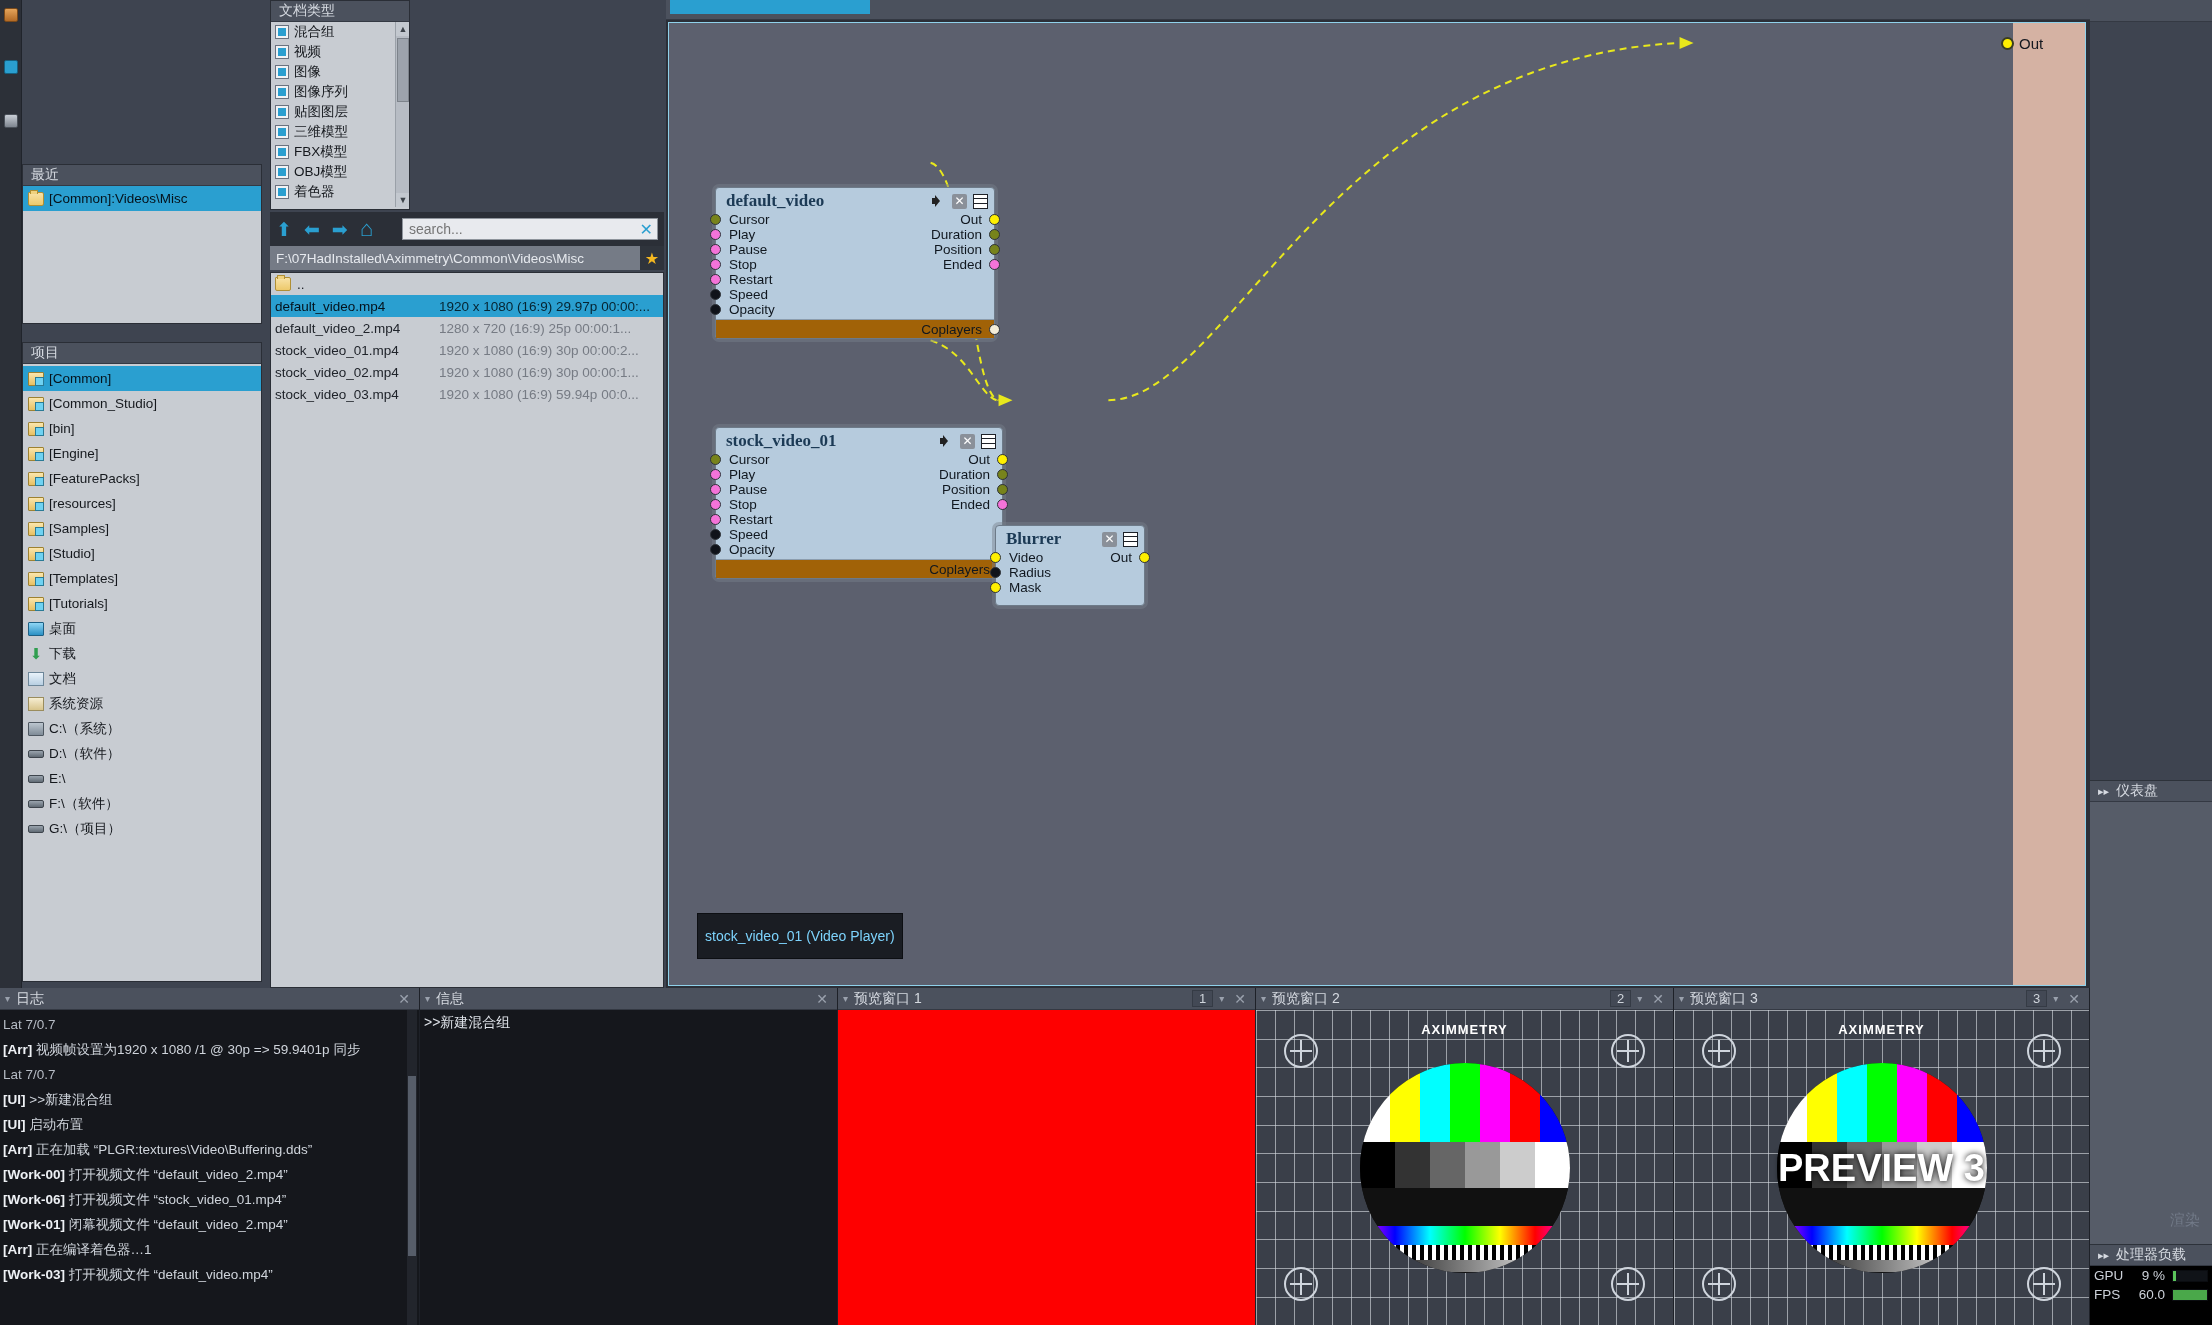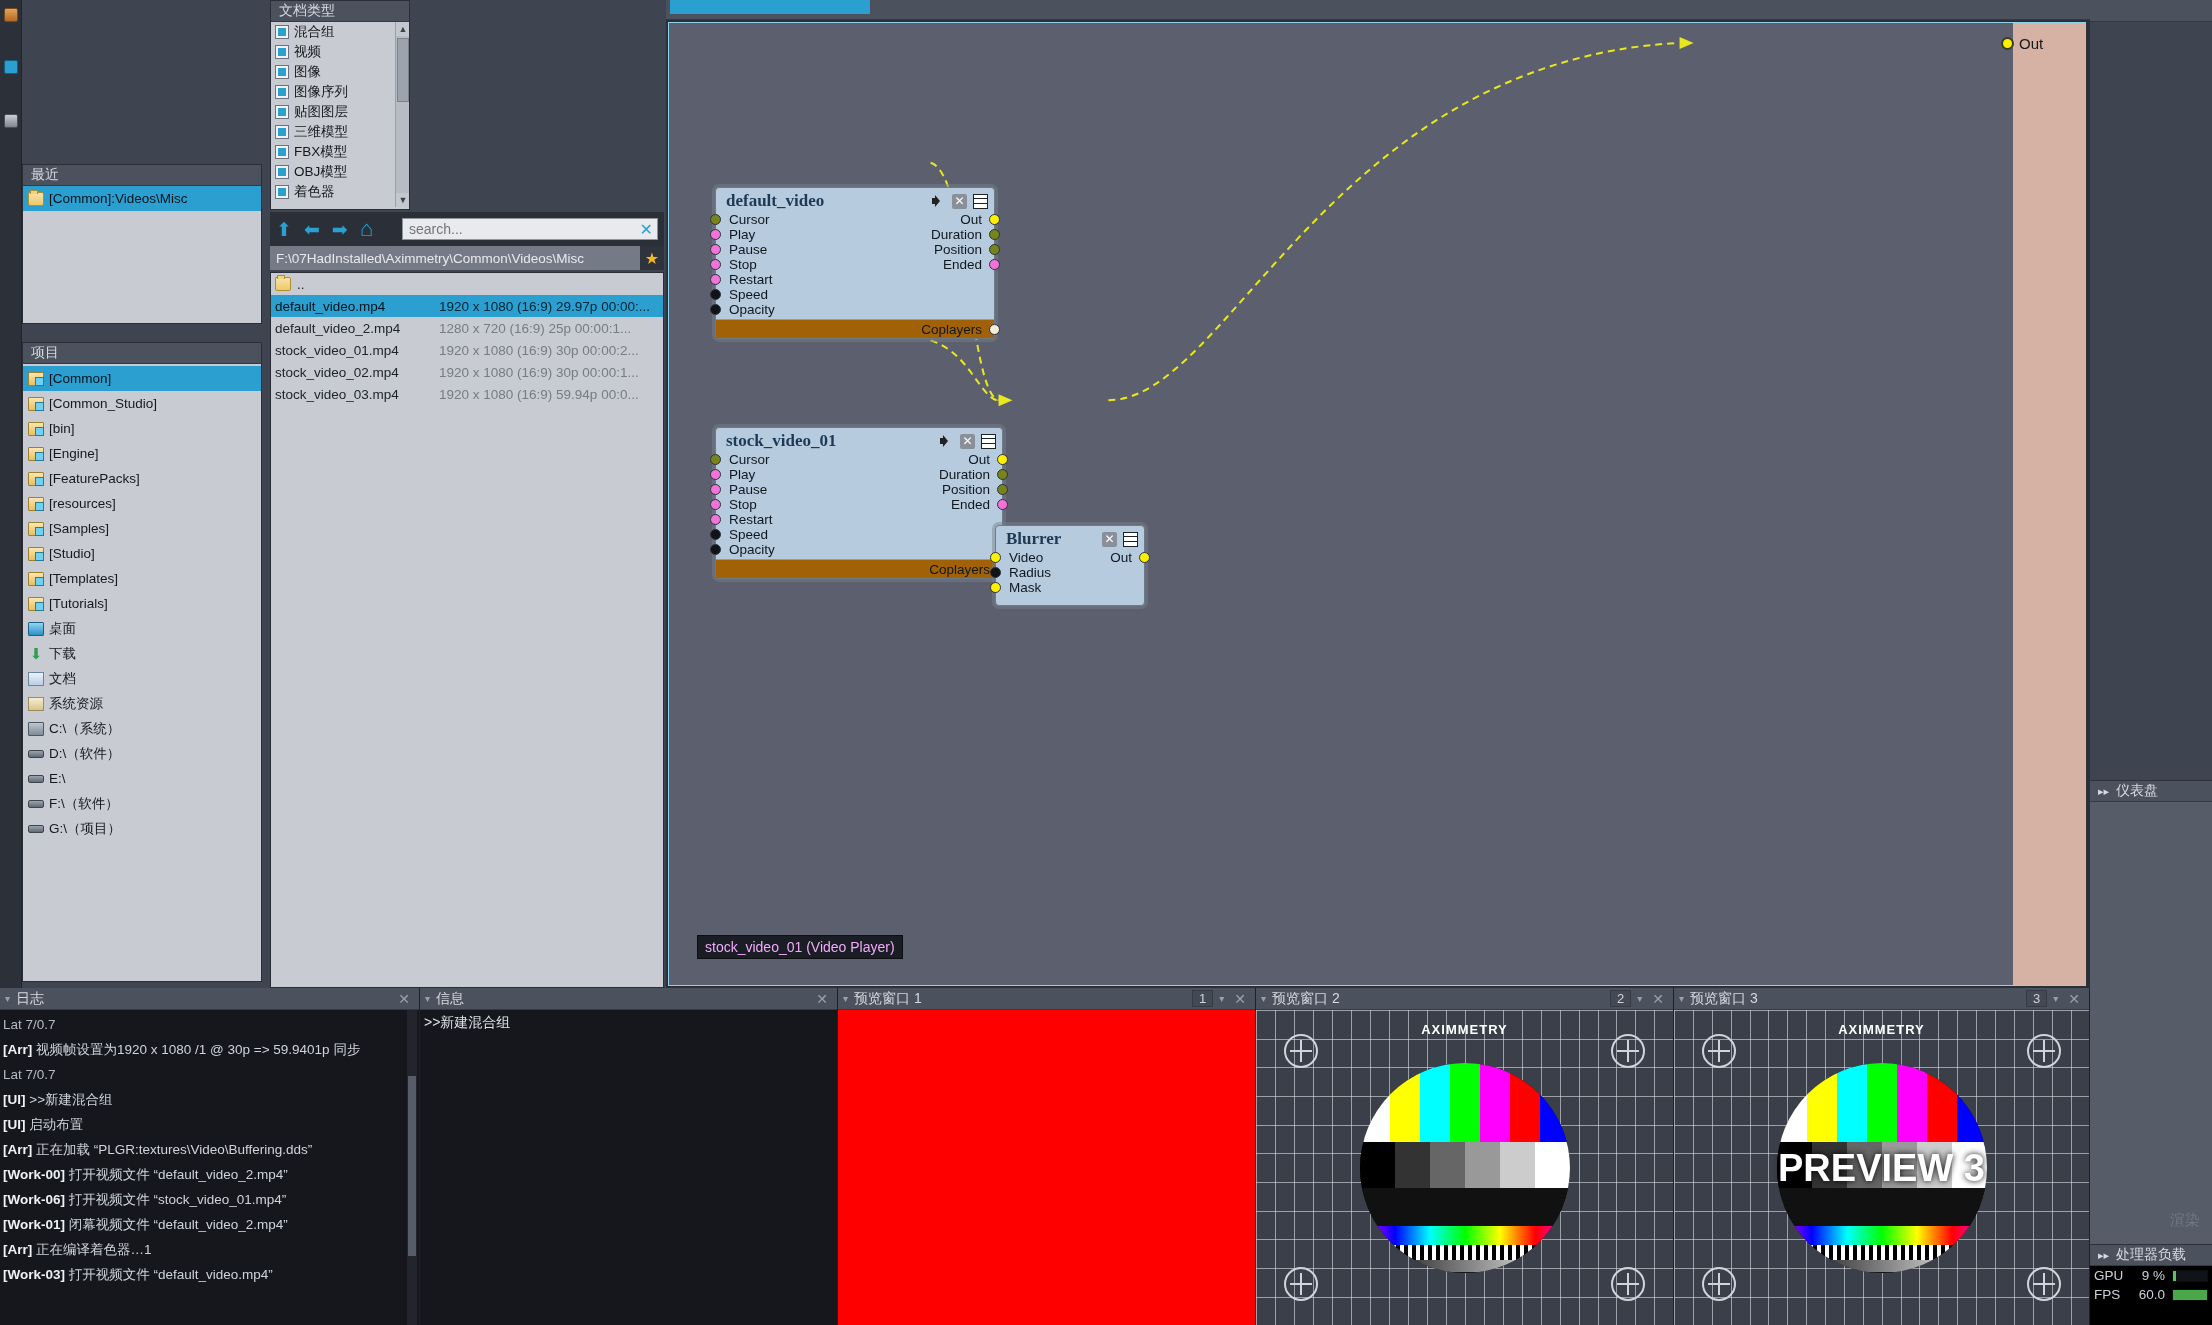--- a/index.html
+++ b/index.html
@@ -126,22 +126,22 @@
   .black { background: #10131a; }
   .yellow{ background: #ffef00; }
   .cream { background: #f3ecd8; }
 
   .node-foot { background: #a16207; border-top: 1px solid #8c9dad; position: relative; height: 19px; display: flex; align-items: center; justify-content: flex-end; padding-right: 12px; font-size: 13.5px; color: #10171f; }
 
   .blurrer .node-title .nm { font-size: 17px; }
 
   .statuschip {
     position: absolute; left: 28px; bottom: 26px;
-    background: #1a1d23; color: #f0abfc; font-size: 14px;
-    padding: 3px 7px; border: 1px solid #0d0f13;
+    background: #1a1d23; color: #7dd3fc; font-size: 14px;
+    padding: 14px 7px; border: 1px solid #0d0f13;
   }
 
   .outport { position: absolute; display: flex; align-items: center; gap: 5px; color: #141820; font-size: 15px; }
   .outport .odot { width: 13px; height: 13px; border-radius: 50%; background: #ffef00; border: 2px solid #3a3d21; }
 
   svg.wires { position: absolute; left: 0; top: 0; width: 100%; height: 100%; pointer-events: none; }
 
   
   .dock { position: absolute; left: 0; top: 988px; width: 2212px; height: 337px; background: #2b2f37; }
   .dpanel { position: absolute; top: 0; height: 337px; border-right: 1px solid #1e2128; }

